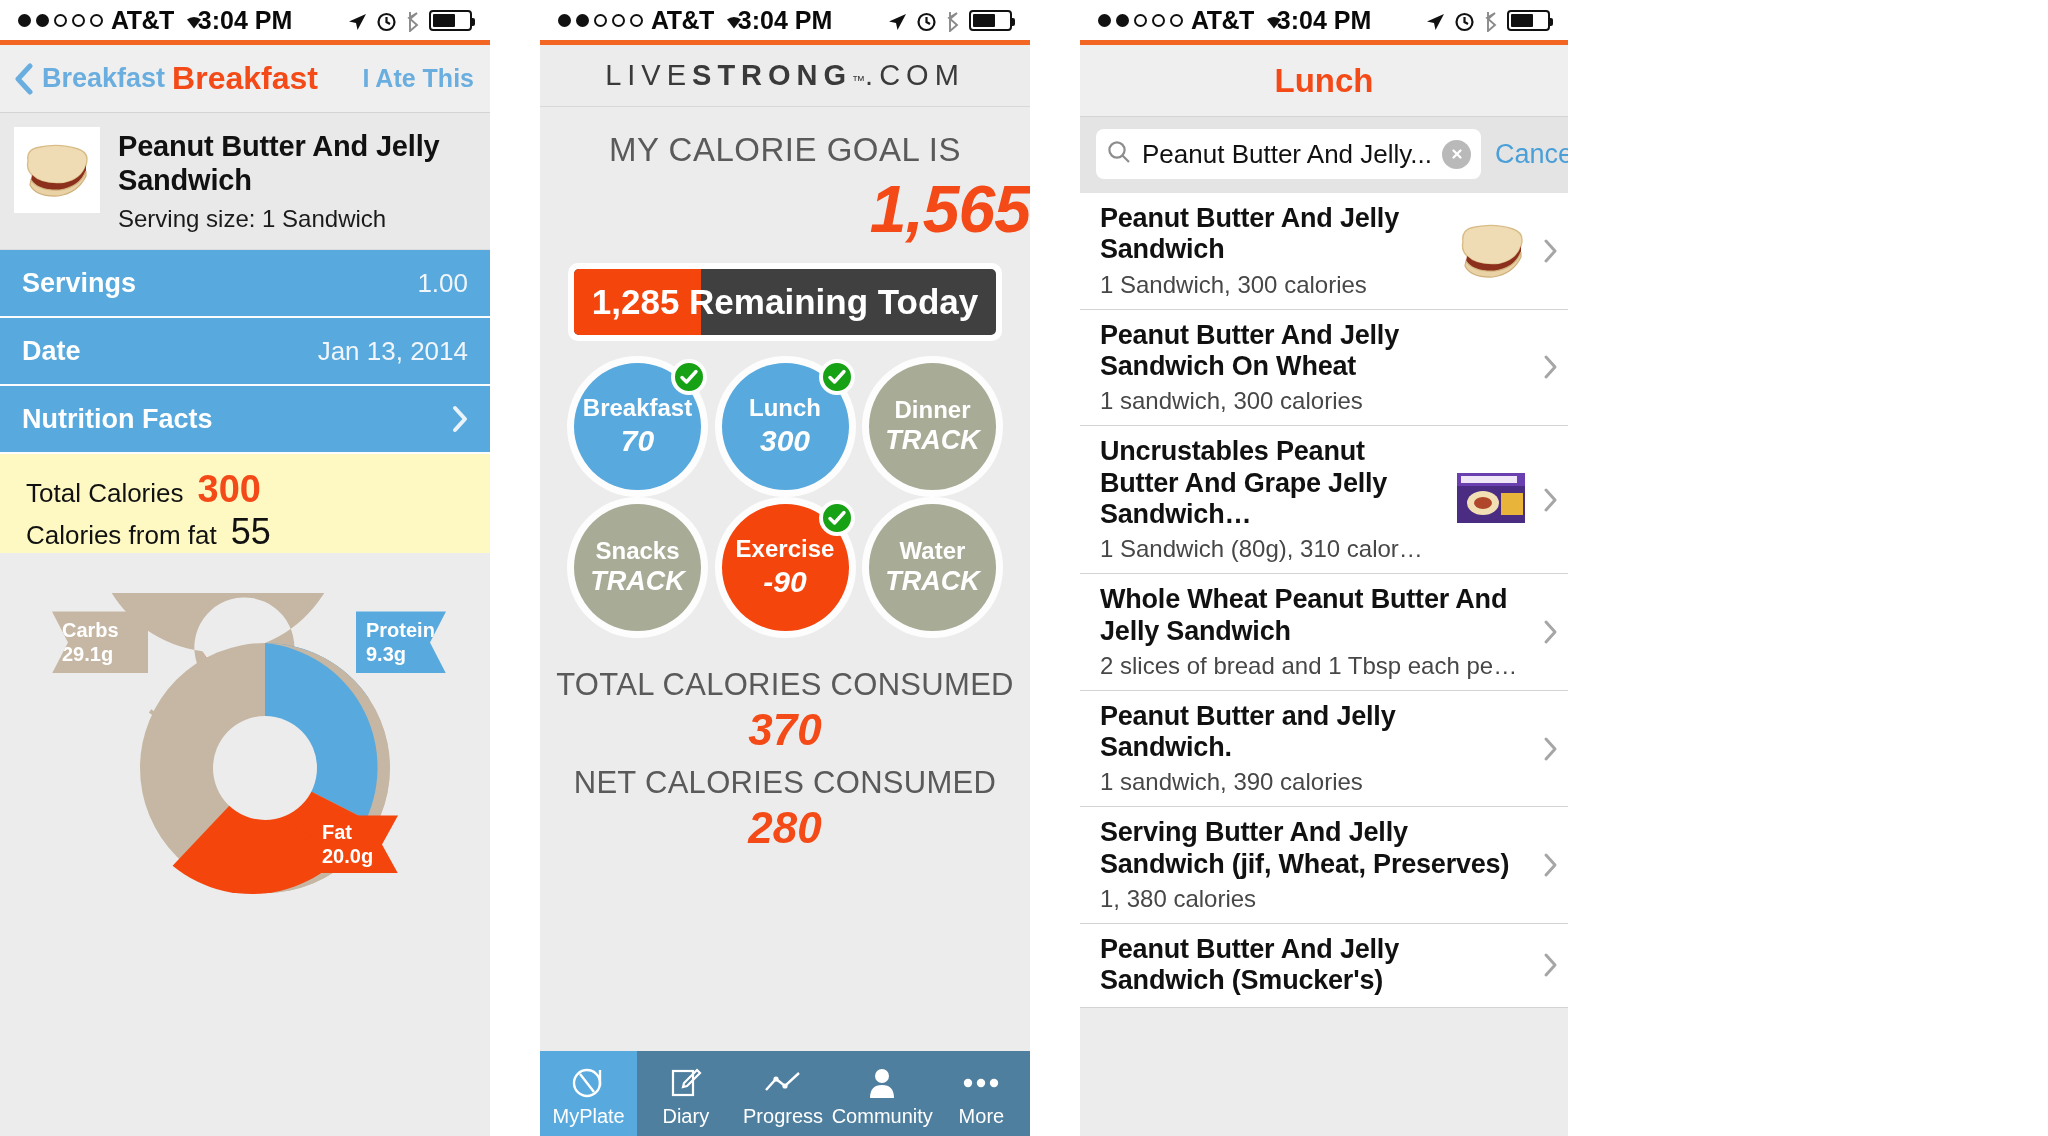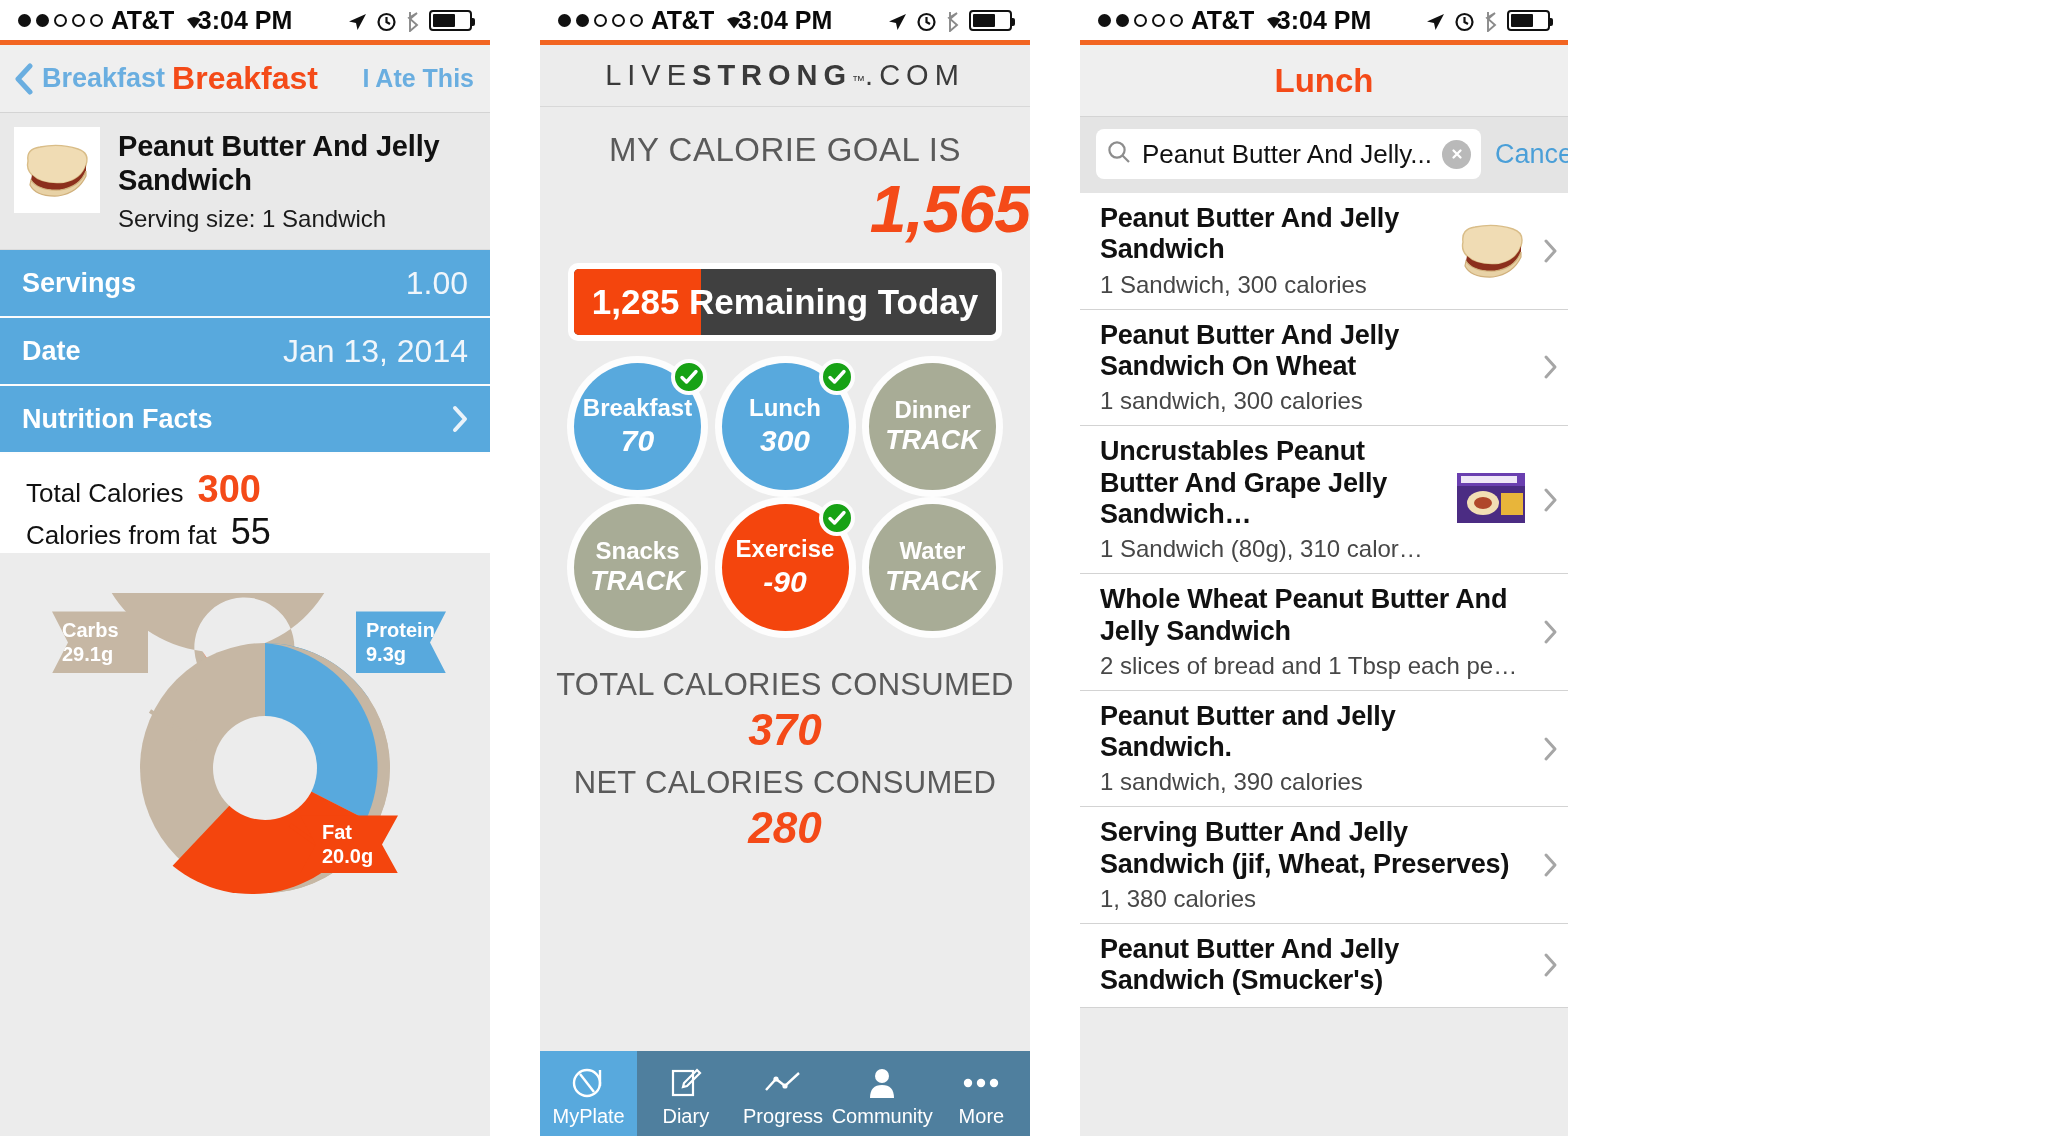--- a/index.html
+++ b/index.html
@@ -73,24 +73,24 @@
   .food-txt { padding-top:2px; }
   .food-name { font-size:29px; font-weight:bold; color:#111; line-height:1.18; letter-spacing:-0.2px;}
   .food-serving { font-size:24px; color:#1a1a1a; margin-top:8px; }
 
   .blue-row {
     background:#58a9dd; height:68px; display:flex; align-items:center;
     padding:0 22px; color:#fff; border-bottom:2px solid #fdfdfd;
     position:relative;
   }
   .blue-row .lbl { font-size:27px; font-weight:bold; }
-  .blue-row .val { margin-left:auto; font-size:32px; color:#f0f6fb; }
+  .blue-row .val { margin-left:auto; font-size:26px; color:#f0f6fb; }
   .chev-right-w { margin-left:auto; width:16px; height:28px; }
 
-  .cal-block { padding:14px 26px 0 26px; background:#ffffff; }
+  .cal-block { padding:14px 26px 0 26px; background:#fef9c3; }
   .cal-line { display:flex; align-items:baseline; gap:14px; }
   .cal-line .k { font-size:26px; color:#111; }
   .cal-line .v-big { font-size:38px; font-weight:bold; color:#f44a18; }
   .cal-line .v-dark { font-size:36px; color:#111; }
 
   .donut-wrap { position:relative; height:330px; margin-top:40px; }
   .flag {
     position:absolute; display:flex; flex-direction:column;
     justify-content:center; color:#fff; font-weight:bold; font-size:20px;
     line-height:1.22; padding:8px 10px;

